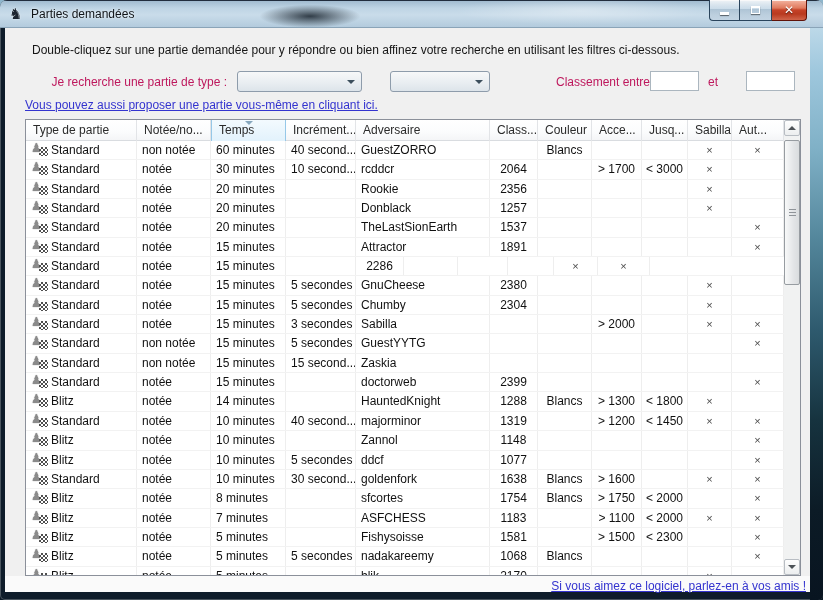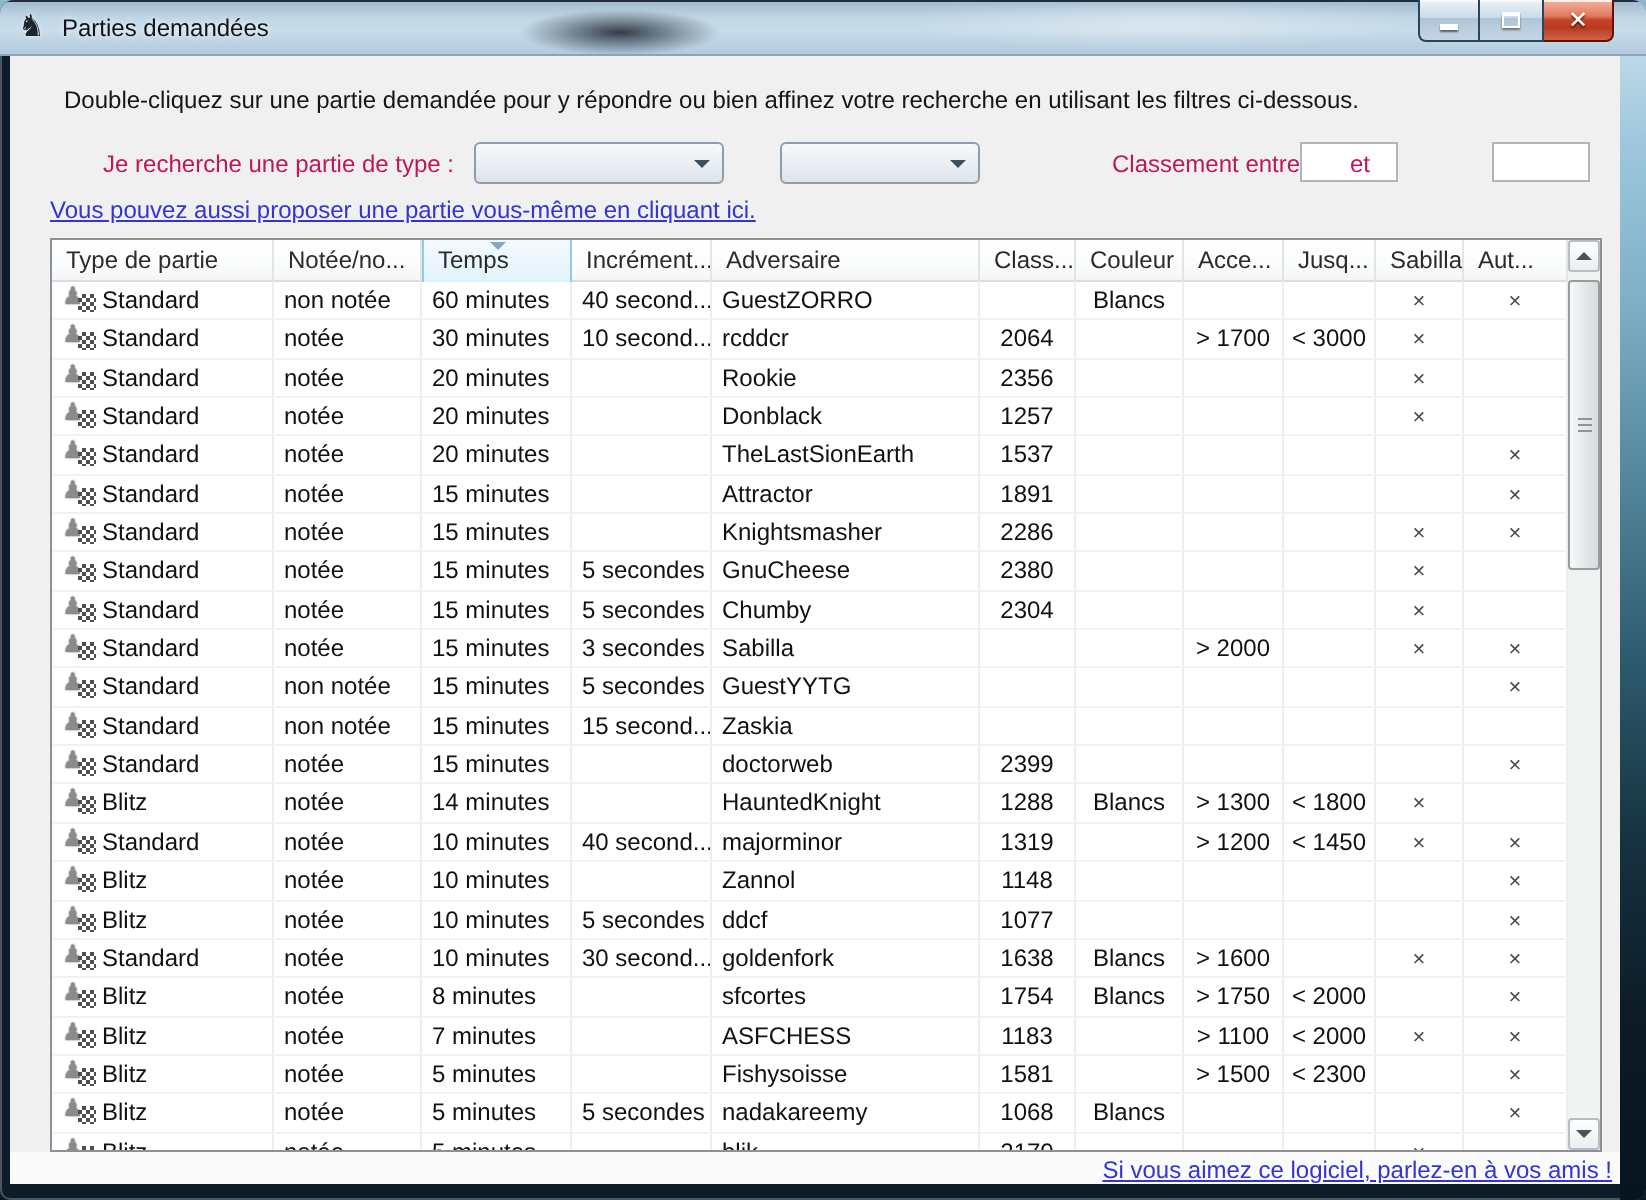--- a/index.html
+++ b/index.html
@@ -33,21 +33,21 @@
     background:linear-gradient(180deg,#f4b5a2,#e07a5e 40%,#c54228 50%,#b93a20 70%,#d0644a);}
   .glyph-min{width:9px;height:3px;background:#fff;box-shadow:0 1px 1px rgba(0,0,0,.55);margin-top:6px;}
   .glyph-max{width:9px;height:8px;border:1px solid #fff;border-top:2px solid #fff;box-shadow:0 1px 1px rgba(0,0,0,.45);}
   .glyph-close{color:#fff;font-size:12px;font-weight:bold;text-shadow:0 1px 1px rgba(0,0,0,.6);line-height:19px;}
   
   .client{position:absolute;left:5px;top:28px;width:805px;bottom:8px;background:#f0f0f0;}
   .intro{position:absolute;left:27px;top:15px;font-size:12px;color:#151515;}
   .lbl{position:absolute;font-size:12px;color:#be185d;}
   .filter-type-label{left:0;top:47px;width:222px;text-align:right;}
   .classement-label{left:551px;top:47px;}
-  .et-label{left:670px;top:47px;}
+  .et-label{left:703px;top:47px;}
   .combo{position:absolute;top:43px;height:21px;border:1px solid #8e9cab;border-radius:3px;
     background:linear-gradient(180deg,#f7f8f9,#e8edf1 60%,#dde4ea);cursor:pointer;}
   .combo-1{left:232px;width:125px;}
   .combo-2{left:385px;width:100px;}
   .combo .val{position:absolute;left:4px;top:3px;font-size:12px;color:#222;}
   .combo .arr{position:absolute;right:6px;top:8px;width:0;height:0;
     border-left:4px solid transparent;border-right:4px solid transparent;border-top:4px solid #3c4f5d;}
   .tb{position:absolute;top:43px;width:49px;height:20px;border:1px solid #abb6bf;background:#fff;
     font-size:12px;padding:0 3px;font-family:"Liberation Sans",sans-serif;}
   .tb-min{left:645px;} .tb-max{left:741px;}
@@ -222,21 +222,20 @@
               <div class="tcell c" style="width: 50px;"></div>
               <div class="tcell c" style="width: 46px;"></div>
               <div class="tcell c" style="width: 44px;"><span class="x"></span></div>
               <div class="tcell c" style="width: 52px;"><span class="x">×</span></div>
             </div>
             <div class="trow">
               <div class="tcell" style="width: 111px;"><span class="gicon"><span class="pawn">♟</span><span class="board"></span></span><span>Standard</span></div>
               <div class="tcell" style="width: 74px;">notée</div>
               <div class="tcell" style="width: 75px;">15 minutes</div>
               <div class="tcell" style="width: 70px;"></div>
-              <div class="tcell" style="width: 134px;">Knightsmasher</div>
               <div class="tcell c" style="width: 48px;">2286</div>
               <div class="tcell c" style="width: 54px;"></div>
               <div class="tcell c" style="width: 50px;"></div>
               <div class="tcell c" style="width: 46px;"></div>
               <div class="tcell c" style="width: 44px;"><span class="x">×</span></div>
               <div class="tcell c" style="width: 52px;"><span class="x">×</span></div>
             </div>
             <div class="trow">
               <div class="tcell" style="width: 111px;"><span class="gicon"><span class="pawn">♟</span><span class="board"></span></span><span>Standard</span></div>
               <div class="tcell" style="width: 74px;">notée</div>

